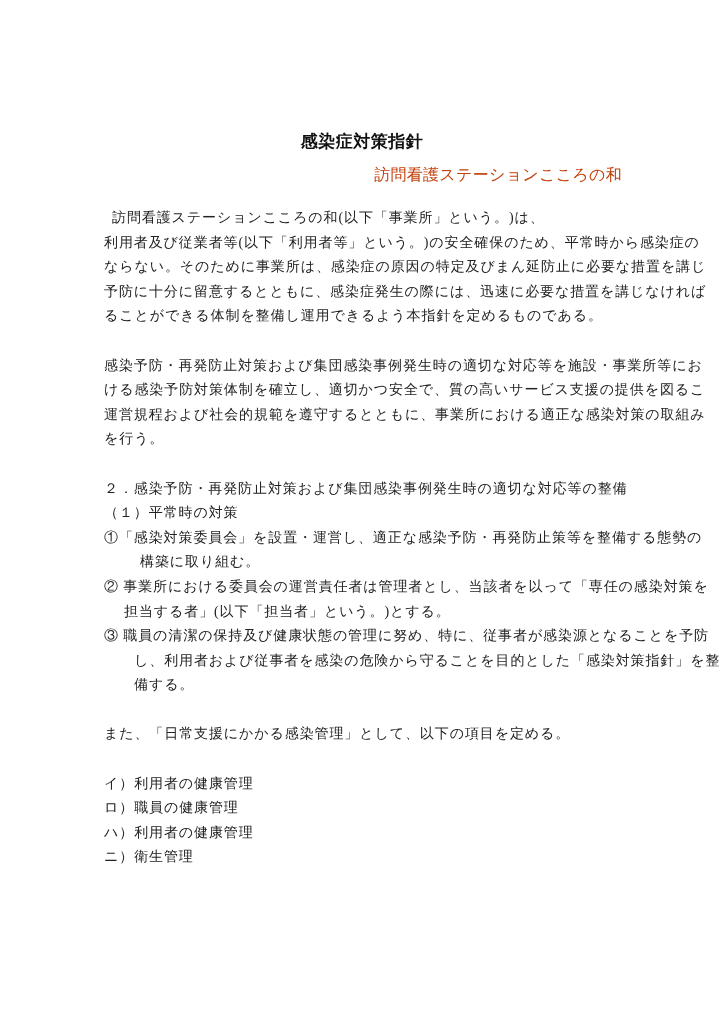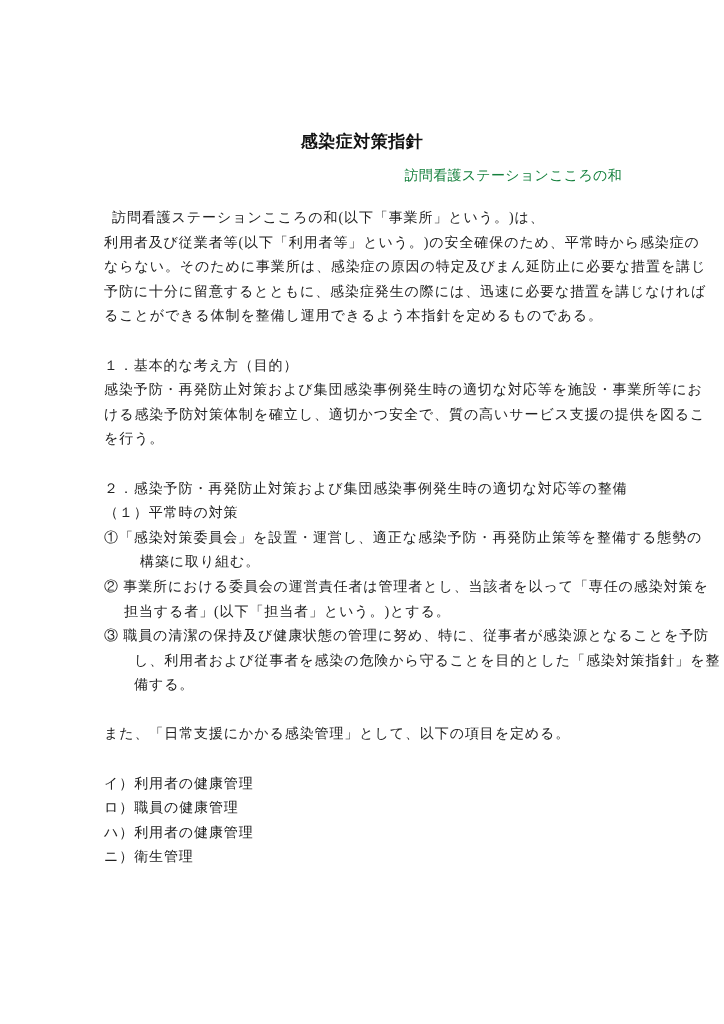--- a/index.html
+++ b/index.html
@@ -32,23 +32,23 @@
       font-weight: bold;
       font-size: 17px;
       letter-spacing: 0.5px;
       color: #111111;
       line-height: 24px;
     }
     .org {
       position: absolute;
       top: 165px;
       right: 102px;
-      font-size: 14px;
+      font-size: 16px;
       line-height: 20px;
-      color: #15803d;
+      color: #c2410c;
       letter-spacing: 0.3px;
       text-align: right;
     }
     .body {
       position: absolute;
       left: 104px;
       top: 206px;
       width: 520px;
       font-size: 14px;
       line-height: 24.6px;
@@ -78,23 +78,23 @@
       <span class="line ind1">訪問看護ステーションこころの和(以下「事業所」という。)は、</span>
       <span class="line">利用者及び従業者等(以下「利用者等」という。)の安全確保のため、平常時から感染症の</span>
       <span class="line">ならない。そのために事業所は、感染症の原因の特定及びまん延防止に必要な措置を講じ</span>
       <span class="line">予防に十分に留意するとともに、感染症発生の際には、迅速に必要な措置を講じなければ</span>
       <span class="line">ることができる体制を整備し運用できるよう本指針を定めるものである。</span>
     </div>
 
     <span class="blank"></span>
 
     <div>
-      <span class="line">１．基本的な考え方（目的）</span>
       <span class="line">感染予防・再発防止対策および集団感染事例発生時の適切な対応等を施設・事業所等にお</span>
       <span class="line">ける感染予防対策体制を確立し、適切かつ安全で、質の高いサービス支援の提供を図るこ</span>
+      <span class="line">運営規程および社会的規範を遵守するとともに、事業所における適正な感染対策の取組み</span>
       <span class="line">を行う。</span>
     </div>
 
     <span class="blank"></span>
 
     <div>
       <span class="line">２．感染予防・再発防止対策および集団感染事例発生時の適切な対応等の整備</span>
       <span class="line">（１）平常時の対策</span>
 
       <div>

